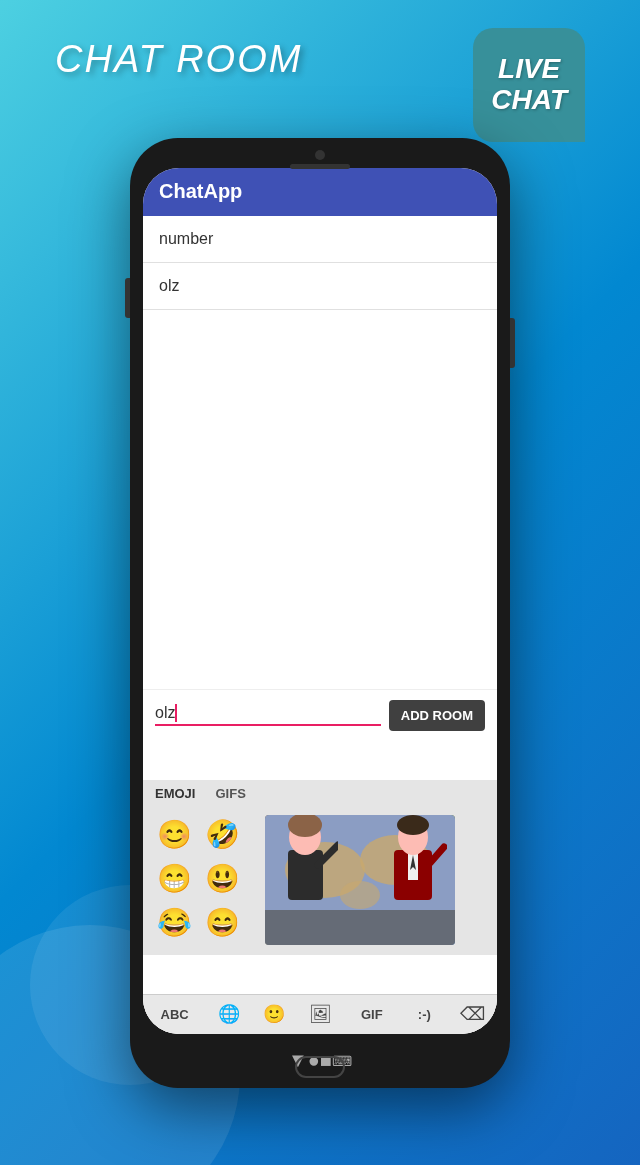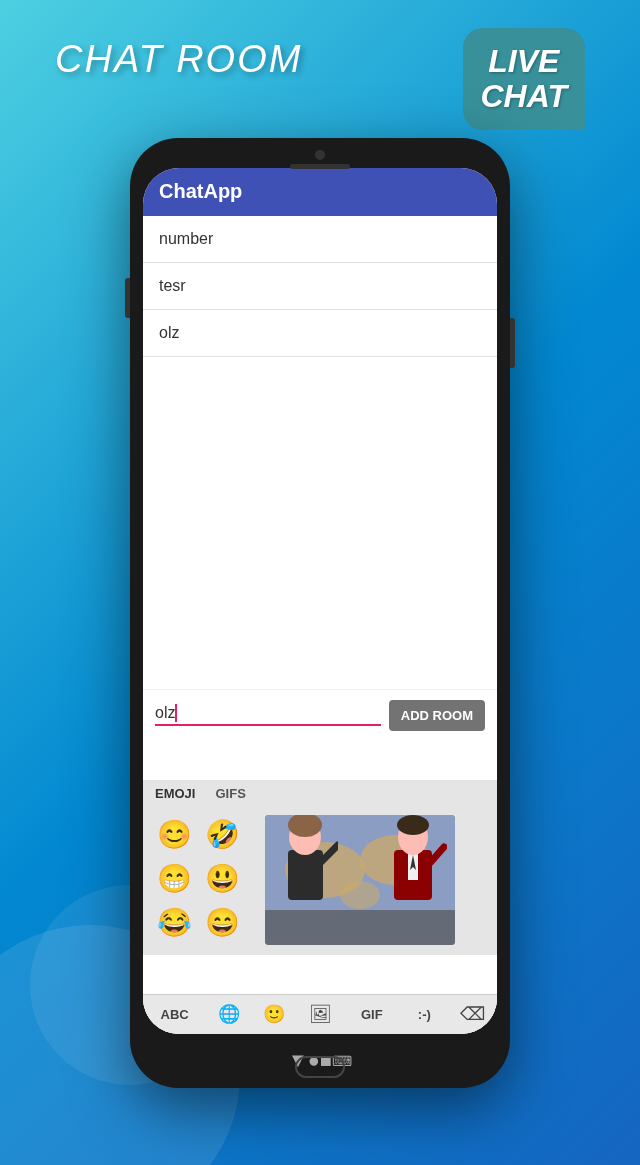--- a/index.html
+++ b/index.html
@@ -43,23 +43,23 @@
       letter-spacing: 2px;
       text-shadow: 3px 3px 6px rgba(0,0,0,0.3);
       font-family: 'Arial Black', Arial, sans-serif;
     }
     .bubble-live-chat {
       position: absolute;
       top: 28px;
       right: 55px;
       background: #37909a;
       border-radius: 20px 20px 0 20px;
-      padding: 16px 18px;
-      color: white;
-      font-size: 32px;
+      padding: 26px 18px;
+      color: white;
+      font-size: 28px;
       font-weight: 900;
       font-style: italic;
       line-height: 1.1;
       text-align: center;
       font-family: 'Arial Black', Arial, sans-serif;
       text-shadow: 1px 1px 3px rgba(0,0,0,0.3);
     }
     .phone-outer {
       width: 380px;
       height: 950px;
@@ -164,21 +164,21 @@
       padding-bottom: 2px;
     }
     .text-input {
       font-size: 16px;
       color: #333;
       border: none;
       outline: none;
       width: 100%;
     }
     .add-room-btn {
-      background: #737373;
+      background: #404040;
       color: white;
       border: none;
       padding: 8px 12px;
       font-size: 13px;
       font-weight: bold;
       border-radius: 4px;
       cursor: pointer;
       white-space: nowrap;
     }
     
@@ -362,21 +362,20 @@
   <div class="phone-inner">
 
 
     <div class="app-bar">
       <span class="app-title">ChatApp</span>
     </div>
 
     <div class="content">
       <div class="chat-list">
         <div class="chat-item">number</div>
-        <div class="chat-item">tesr</div>
         <div class="chat-item">olz</div>
       </div>
 
       <div class="input-area">
         <div class="text-input-wrapper">
           <span class="text-input">olz</span><span style="display:inline-block;width:2px;height:18px;background:#e91e63;vertical-align:middle;"></span>
         </div>
         <button class="add-room-btn">ADD ROOM</button>
       </div>
 

